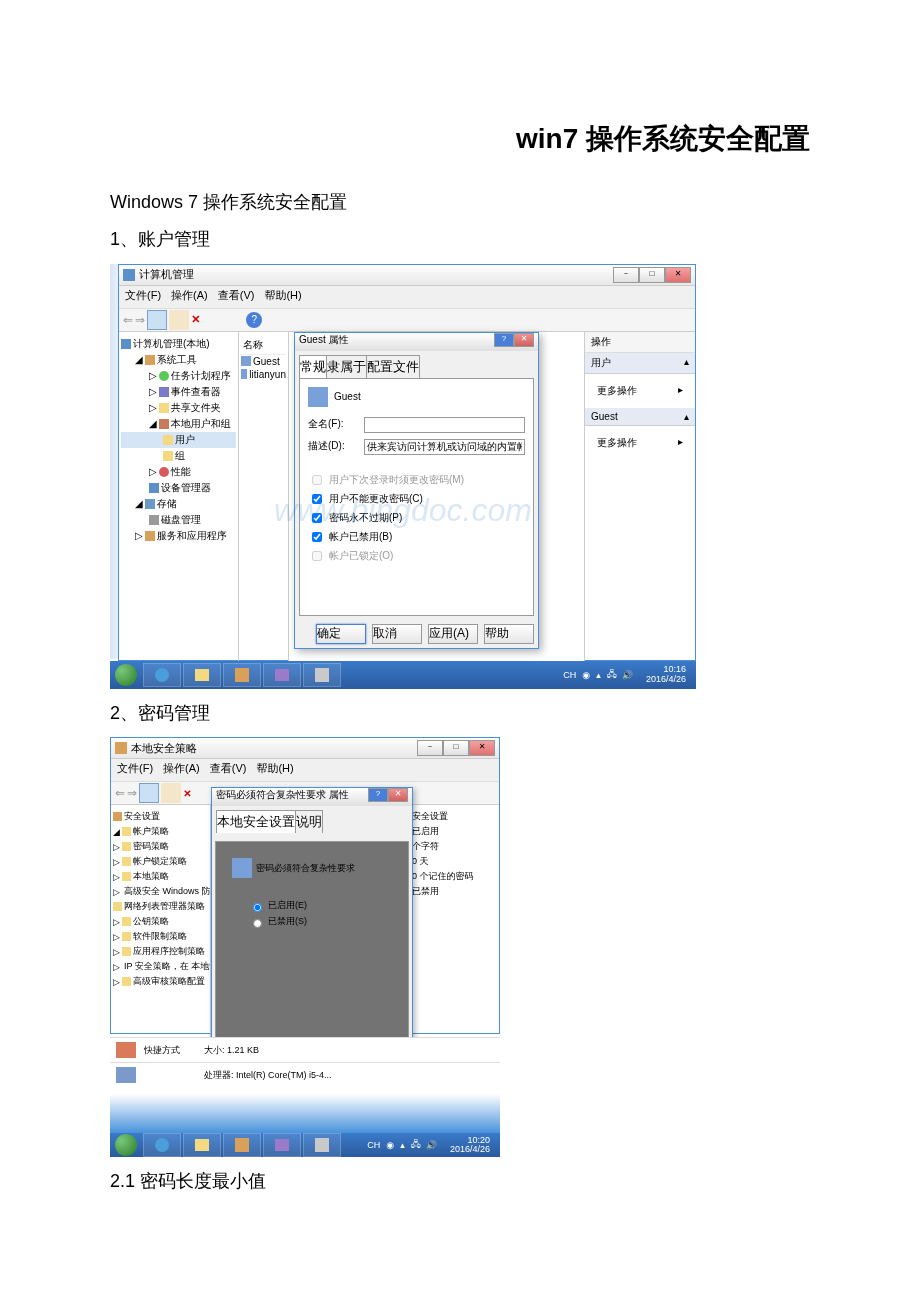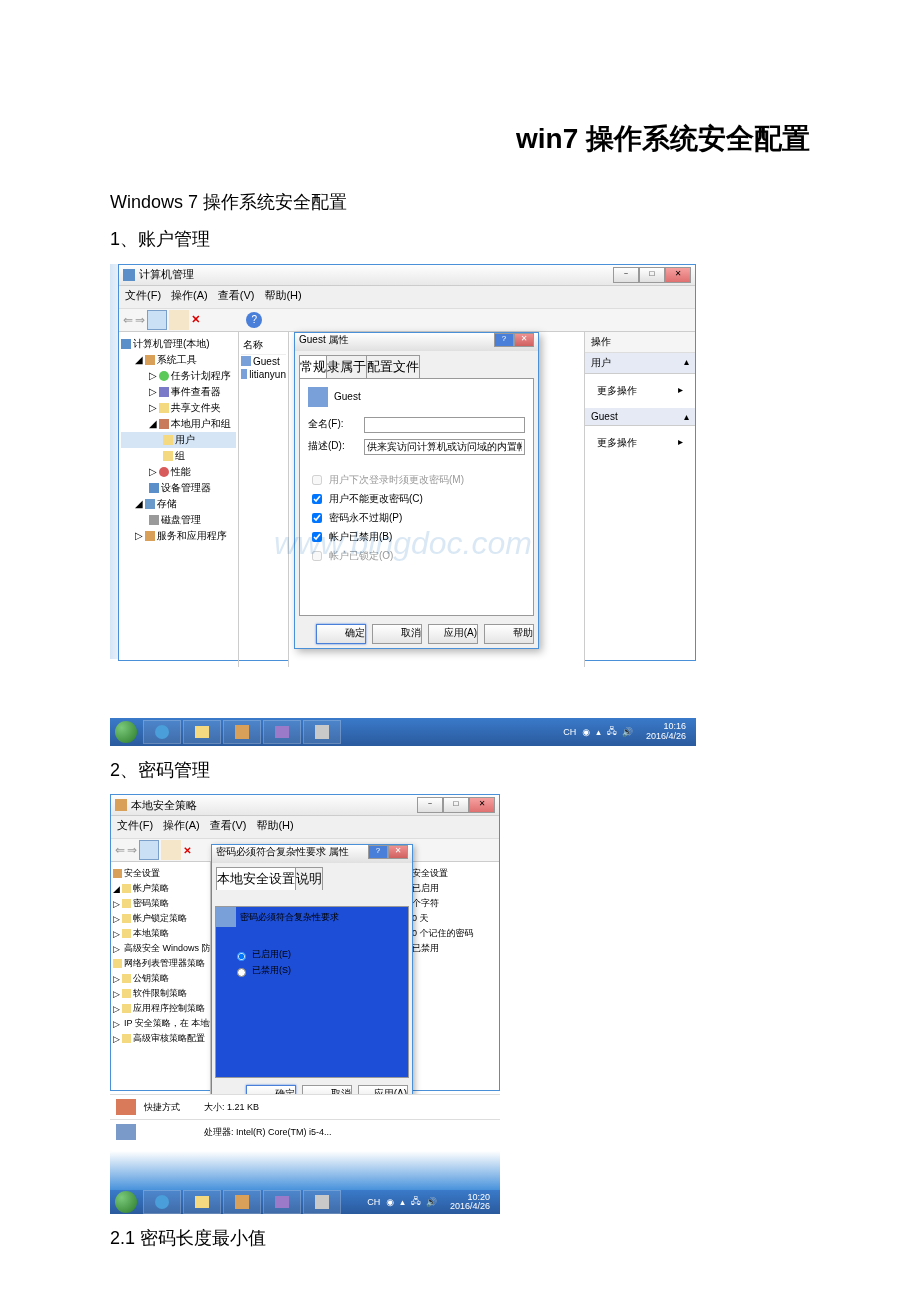--- a/index.html
+++ b/index.html
@@ -1,21 +1,21 @@
 <!DOCTYPE html>
 <html><head>
 <meta charset="utf-8">
 <style>
 body{margin:0;font-family:"Microsoft YaHei","SimSun",sans-serif;background:#fff;width:920px}
 .page{padding:60px 110px 40px;background:#fff}
 .title{text-align:right;font-size:28px;font-weight:bold;margin:60px 0 30px}
 .text{font-size:18px;margin:8px 0;line-height:1.6}
 
 
-.s1{width:586px;height:482px;margin:10px 0;position:relative;font-size:11px;background:linear-gradient(180deg,#fff 0%,#fff 97%,#1a5a9e 100%)}
+.s1{width:586px;height:425px;margin:10px 0;position:relative;font-size:11px;background:linear-gradient(180deg,#fff 0%,#fff 97%,#1a5a9e 100%)}
 .s1-left-icons{position:absolute;left:0;top:0;width:8px;height:395px;background:linear-gradient(90deg,#d5e5f5,#e8f0fa)}
 .s1-win{position:absolute;left:8px;top:0;right:0;height:395px;border:1px solid #4a90d9;background:#fff}
 .s1-titlebar{height:20px;background:linear-gradient(180deg,#fefefe,#e8e8e8);border-bottom:1px solid #ccc;display:flex;align-items:center;padding:0 4px;font-size:11px}
 .s1-titlebar-icon{width:12px;height:12px;background:#5a8fc9;margin-right:4px}
 .s1-titlebar span{flex:1}
 .s1-winbtns{display:flex;gap:0}
 .s1-winbtn{width:24px;height:14px;border:1px solid #999;background:linear-gradient(180deg,#fff,#e0e0e0);font-size:8px;text-align:center;line-height:12px}
 .s1-winbtn.close{background:linear-gradient(180deg,#f5a0a0,#e07070)}
 .s1-menu{height:18px;background:#f0f0f0;display:flex;gap:10px;padding:2px 6px;font-size:11px;border-bottom:1px solid #ddd}
 .s1-toolbar{height:22px;background:#f5f5f5;border-bottom:1px solid #ccc;display:flex;align-items:center;padding:0 4px;gap:2px}
@@ -65,21 +65,21 @@
 .dlg-user-row{display:flex;align-items:center;gap:6px;margin-bottom:10px}
 .dlg-user-i{width:20px;height:20px;background:#7aa0d9}
 .dlg-field{display:flex;margin:6px 0;gap:6px}
 .dlg-field label{width:50px}
 .dlg-field input[type=text]{flex:1;border:1px solid #999;height:14px;font-size:10px;padding:0 2px}
 .dlg-chk{display:flex;align-items:center;gap:4px;margin:3px 0;font-size:10px}
 .dlg-chk input{width:10px;height:10px}
 .dlg-chk.dis{color:#999}
 .dlg-space{height:40px}
 .dlg-btns{display:flex;justify-content:flex-end;gap:6px;padding:4px}
-.dlg-btn{width:48px;height:18px;border:1px solid #999;background:linear-gradient(180deg,#fff,#e5e5e5);font-size:10px;text-align:right;line-height:16px}
+.dlg-btn{width:48px;height:18px;border:1px solid #999;background:linear-gradient(180deg,#fff,#e5e5e5);font-size:12px;text-align:left;line-height:16px}
 .dlg-btn.def{border:1px solid #4a7fd9;box-shadow:0 0 2px #4a7fd9}
 
 
 .tb1{position:absolute;left:0;bottom:0;right:0;height:28px;background:linear-gradient(180deg,#3a7ac9,#2a5a9e);display:flex;align-items:center}
 .start{width:32px;height:28px;display:flex;align-items:center;justify-content:center}
 .start-orb{width:22px;height:22px;border-radius:50%;background:radial-gradient(circle at 30% 30%,#7ac97a,#2a7a2a)}
 .tb-item{width:36px;height:22px;margin:0 1px;background:rgba(255,255,255,0.1);border:1px solid rgba(255,255,255,0.2);display:flex;align-items:center;justify-content:center}
 .tb-ie{width:14px;height:14px;background:#4a9ed9;border-radius:50%}
 .tb-exp{width:14px;height:12px;background:#f5d980}
 .tb-app{width:14px;height:14px;background:#d9a05a}
@@ -98,21 +98,21 @@
 .s2-tree-item{padding:1px 0;white-space:nowrap;display:flex;align-items:center;gap:2px}
 .t2-i{width:9px;height:9px;display:inline-block;background:#f5d980}
 .t2-i.sec{background:#d9a05a}
 .t2-i.fw{background:#d97a5a}
 .t2-i.ip{background:#5a7ac9}
 .s2-right{width:85px;padding:4px 2px;font-size:9px;border-left:1px solid #ccc}
 .s2-right-item{padding:1px 0}
 .s2-center{flex:1;position:relative}
 
 .dlg2{position:absolute;left:0;top:-18px;width:200px;border:1px solid #4a90d9;background:#f0f0f0;box-shadow:2px 2px 6px rgba(0,0,0,0.3)}
-.dlg2-panel{background:#1d4ed8;border:1px solid #999;margin:16px 3px 3px;padding:0;font-size:9px;min-height:170px}
+.dlg2-panel{background:#737373;border:1px solid #999;margin:8px 3px 3px;padding:16px;font-size:9px;min-height:170px}
 .dlg2-row{display:flex;align-items:center;gap:4px;margin-bottom:8px}
 .dlg2-i{width:20px;height:20px;background:#7aa0d9}
 .radio-row{display:flex;align-items:center;gap:3px;margin:3px 0 3px 16px;font-size:9px}
 .radio-row input{width:9px;height:9px}
 
 .s2-info{position:absolute;left:0;top:300px;right:0}
 .s2-info-row{display:flex;align-items:center;padding:4px 6px;border-top:1px solid #ddd;font-size:9px;background:#fff}
 .s2-info-i{width:20px;height:16px;margin-right:8px}
 .s2-info-i.sc{background:#d97a5a}
 .s2-info-i.pc{background:#7a9ac9}

